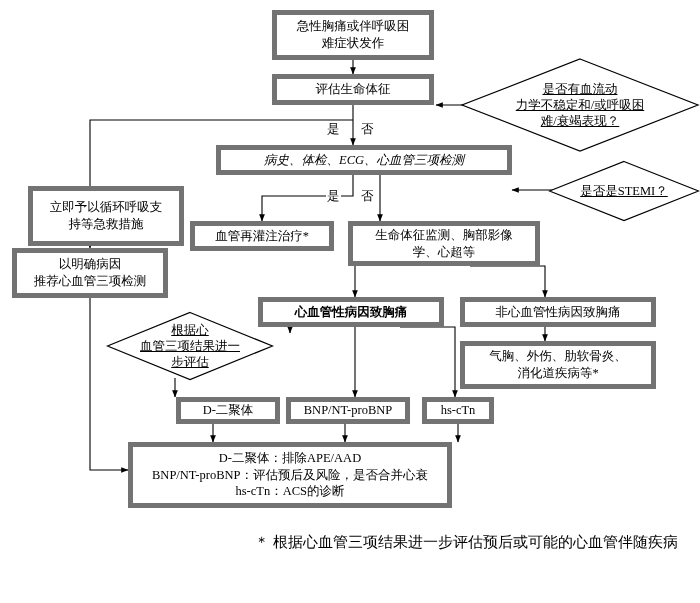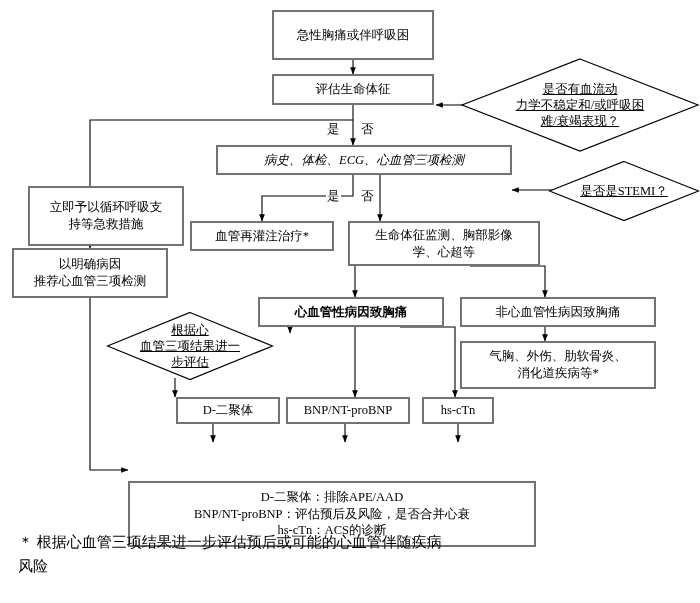--- a/index.html
+++ b/index.html
@@ -16,21 +16,21 @@
     overflow: hidden;
   }
   #canvas {
     position: relative;
     width: 700px;
     height: 603px;
   }
   .node {
     position: absolute;
     box-sizing: border-box;
-    border: 2px solid #737373;
+    border: 5px solid #737373;
     background: #fff;
     display: flex;
     align-items: center;
     justify-content: center;
     text-align: center;
     line-height: 1.35;
     font-size: 12.5px;
     padding: 2px 4px;
   }
   .node .lines {
@@ -138,20 +138,21 @@
 
       <path d="M213,424 L213,442"></path>
       <path d="M345,424 L345,442"></path>
       <path d="M458,424 L458,442"></path>
     </g>
   </svg>
 
   <div class="node" style="left:272px; top:10px; width:162px; height:50px;">
     <span class="lines">
       <span>急性胸痛或伴呼吸困</span>
+      <span>难症状发作</span>
     </span>
   </div>
 
   <div class="node" style="left:272px; top:74px; width:162px; height:31px;">
     <span class="lines">
       <span>评估生命体征</span>
     </span>
   </div>
 
   <div class="diamond-wrap" style="left:460px; top:57px; width:240px; height:96px;">
@@ -254,31 +255,30 @@
       <span>BNP/NT-proBNP</span>
     </span>
   </div>
 
   <div class="node" style="left:422px; top:397px; width:72px; height:27px;">
     <span class="lines">
       <span>hs-cTn</span>
     </span>
   </div>
 
-  <div class="node" style="left:128px; top:442px; width:408px; height:66px;margin-top:39px;">
+  <div class="node" style="left:128px; top:442px; width:324px; height:66px;">
     <span class="lines">
       <span>D-二聚体：排除APE/AAD</span>
       <span>BNP/NT-proBNP：评估预后及风险，是否合并心衰</span>
       <span>hs-cTn：ACS的诊断</span>
     </span>
   </div>
 
   <div class="edge-label" style="left:326px; top:123px;">是</div>
   <div class="edge-label" style="left:360px; top:123px;">否</div>
   <div class="edge-label" style="left:326px; top:190px;">是</div>
   <div class="edge-label" style="left:360px; top:190px;">否</div>
 
-  <div class="footnote" style="top:530px;">
+  <div class="footnote" style="top:530px;text-align:right;">
     <div>＊ 根据心血管三项结果进一步评估预后或可能的心血管伴随疾病</div>
-    <div class="l2">风险</div>
   </div>
 
 </div>
 
 </body></html>

